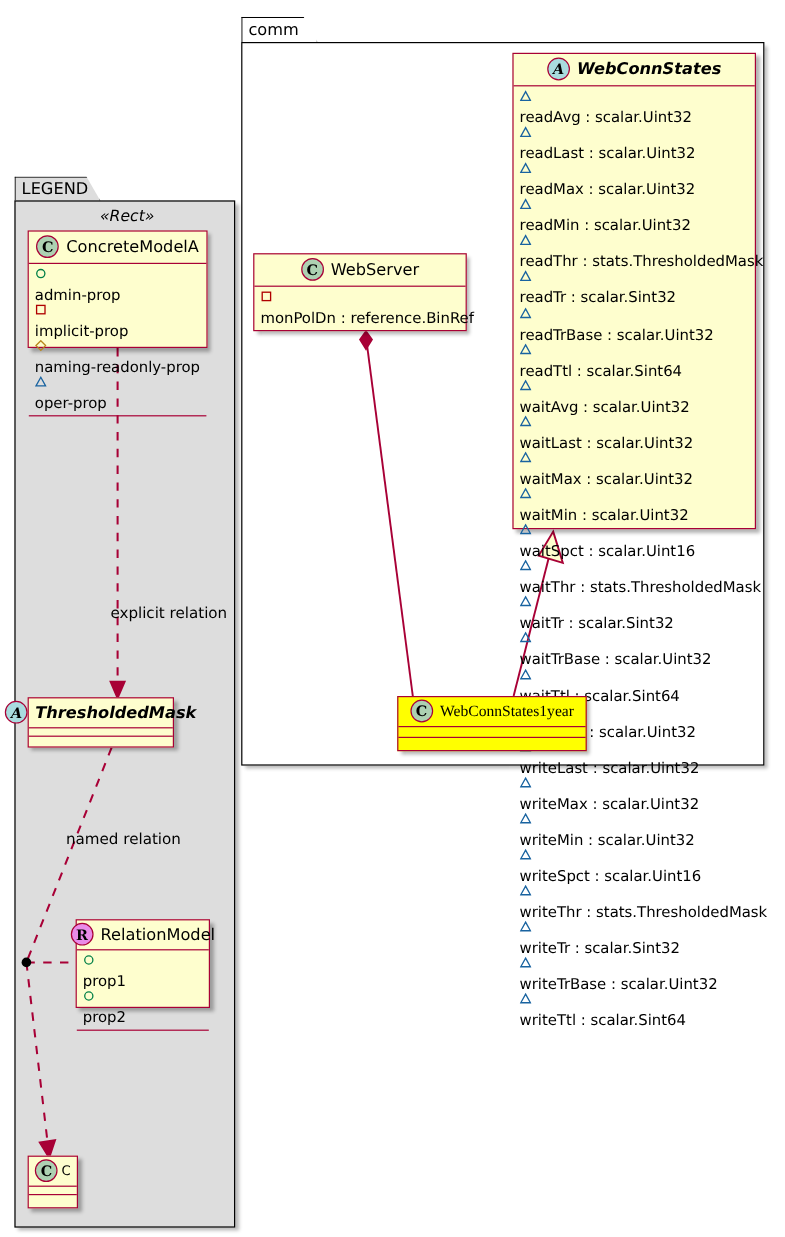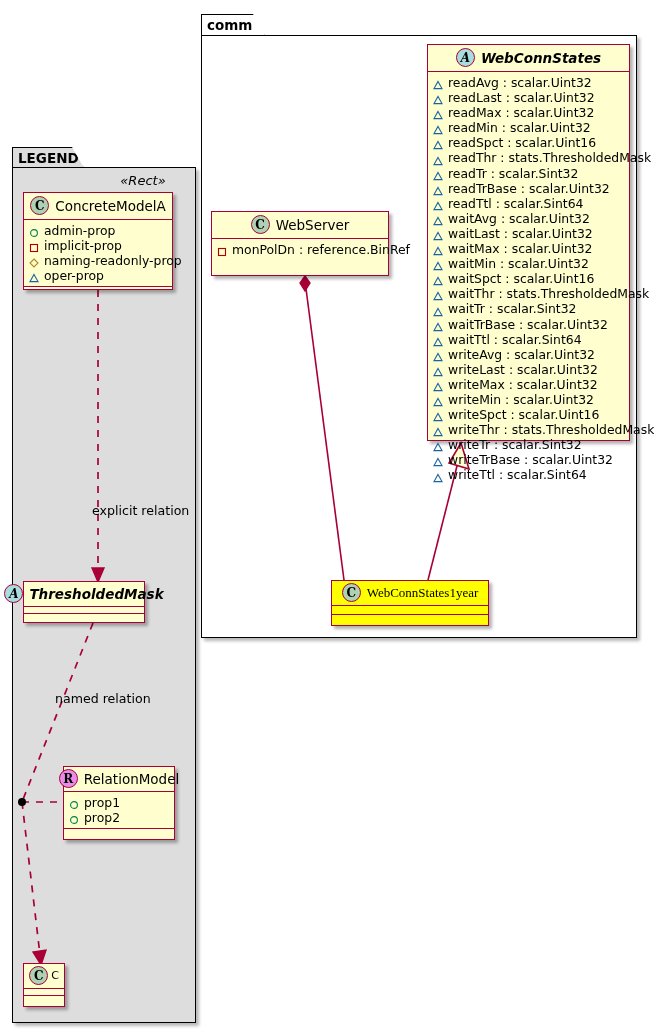--- a/index.html
+++ b/index.html
@@ -15,21 +15,21 @@
   .pkg{position:absolute;box-sizing:border-box;}
   .pkg-body{
     position:absolute;left:0;box-sizing:border-box;
     border:1.5px solid #000000;
     box-shadow:3px 3px 3px rgba(0,0,0,.28);
   }
   .pkg-tab{
     position:absolute;left:0;top:0;box-sizing:border-box;
     border:1.5px solid #000000;border-bottom:none;
     background:#ffffff;
-    font-size:13.5px;font-weight:bold;color:#000;
+    font-size:13.5px;font-weight:normal;color:#000;
     line-height:20px;padding-left:5px;
     clip-path:polygon(0 0, calc(100% - 12px) 0, 100% 100%, 0 100%);
   }
   #pkg-comm .pkg-body{background:#ffffff;}
   #pkg-legend .pkg-body{background:#DDDDDD;}
   #pkg-legend .pkg-tab{background:#DDDDDD;}
 
   .stereo{
     position:absolute;width:100%;text-align:center;
     font-style:italic;font-size:13px;color:#000;
@@ -51,22 +51,22 @@
   .cls-name{font-size:13.5px;color:#000;white-space:nowrap;}
   .cls-name.ital{font-style:italic;font-weight:bold;}
   .cls-name.mono{font-family:Liberation Serif, serif;font-size:13px;}
   .cls-compart{
     box-sizing:border-box;border-bottom:1.5px solid #A80036;
     padding:3px 4px 3px 5px;
   }
   .cls-compart:last-child{border-bottom:none;}
   .cls-compart.empty{height:9px;padding:0;}
   .attr{
-    display:flex;align-items:flex-end;gap:5px;
-    font-size:12.4px;color:#000;line-height:15.1px;white-space:nowrap;
+    display:flex;align-items:flex-start;gap:5px;
+    font-size:12.4px;color:#000;line-height:15.1px;white-space:nowrap;flex-direction:column;
   }
 
   
   .badge{
     width:17px;height:17px;border-radius:50%;
     display:inline-flex;align-items:center;justify-content:center;
     font-size:12px;font-weight:bold;color:#000;flex:0 0 auto;
     font-family:"DejaVu Serif","Liberation Serif",serif;
   }
   .badge.c{background:#ADD1B2;border:1.2px solid #A80036;}
@@ -89,21 +89,21 @@
     <span>comm</span>
   </div>
   <div class="pkg-body" style="top:21px;width:436px;height:603px;"></div>
 </div>
 
 <div class="pkg" id="pkg-legend" style="left:12px;top:147px;width:188px;height:876px;">
   <div class="pkg-tab" style="width:72px;height:21px;">
     <span>LEGEND</span>
   </div>
   <div class="pkg-body" style="top:20px;width:184px;height:856px;"></div>
-  <div class="stereo" style="top:26px;padding-left:37px;">«Rect»</div>
+  <div class="stereo" style="top:26px;">«Rect»</div>
 </div>
 
 <svg class="layer" width="654" height="1031" viewBox="0 0 654 1031">
 
   <line x1="305" y1="281" x2="344" y2="580" stroke="#A80036" stroke-width="1.6"></line>
   <polygon points="305,276 310,283 305,291 300,283" fill="#A80036" stroke="#A80036" stroke-width="1.4"></polygon>
 
   <line x1="428" y1="580" x2="458" y2="462" stroke="#A80036" stroke-width="1.6"></line>
   <polygon points="461,443 469,469 449,463" fill="#FEFECE" stroke="#A80036" stroke-width="1.6"></polygon>
 
@@ -148,26 +148,20 @@
       <div class="attr">
         <svg class="mk" viewBox="0 0 10 10">
           <polygon points="5,1.4 9,8.6 1,8.6" fill="none" stroke="#1963A0" stroke-width="1.1"></polygon>
         </svg>
         <span>readMin : scalar.Uint32</span>
       </div>
       <div class="attr">
         <svg class="mk" viewBox="0 0 10 10">
           <polygon points="5,1.4 9,8.6 1,8.6" fill="none" stroke="#1963A0" stroke-width="1.1"></polygon>
         </svg>
-        <span>readSpct : scalar.Uint16</span>
-      </div>
-      <div class="attr">
-        <svg class="mk" viewBox="0 0 10 10">
-          <polygon points="5,1.4 9,8.6 1,8.6" fill="none" stroke="#1963A0" stroke-width="1.1"></polygon>
-        </svg>
         <span>readThr : stats.ThresholdedMask</span>
       </div>
       <div class="attr">
         <svg class="mk" viewBox="0 0 10 10">
           <polygon points="5,1.4 9,8.6 1,8.6" fill="none" stroke="#1963A0" stroke-width="1.1"></polygon>
         </svg>
         <span>readTr : scalar.Sint32</span>
       </div>
       <div class="attr">
         <svg class="mk" viewBox="0 0 10 10">

